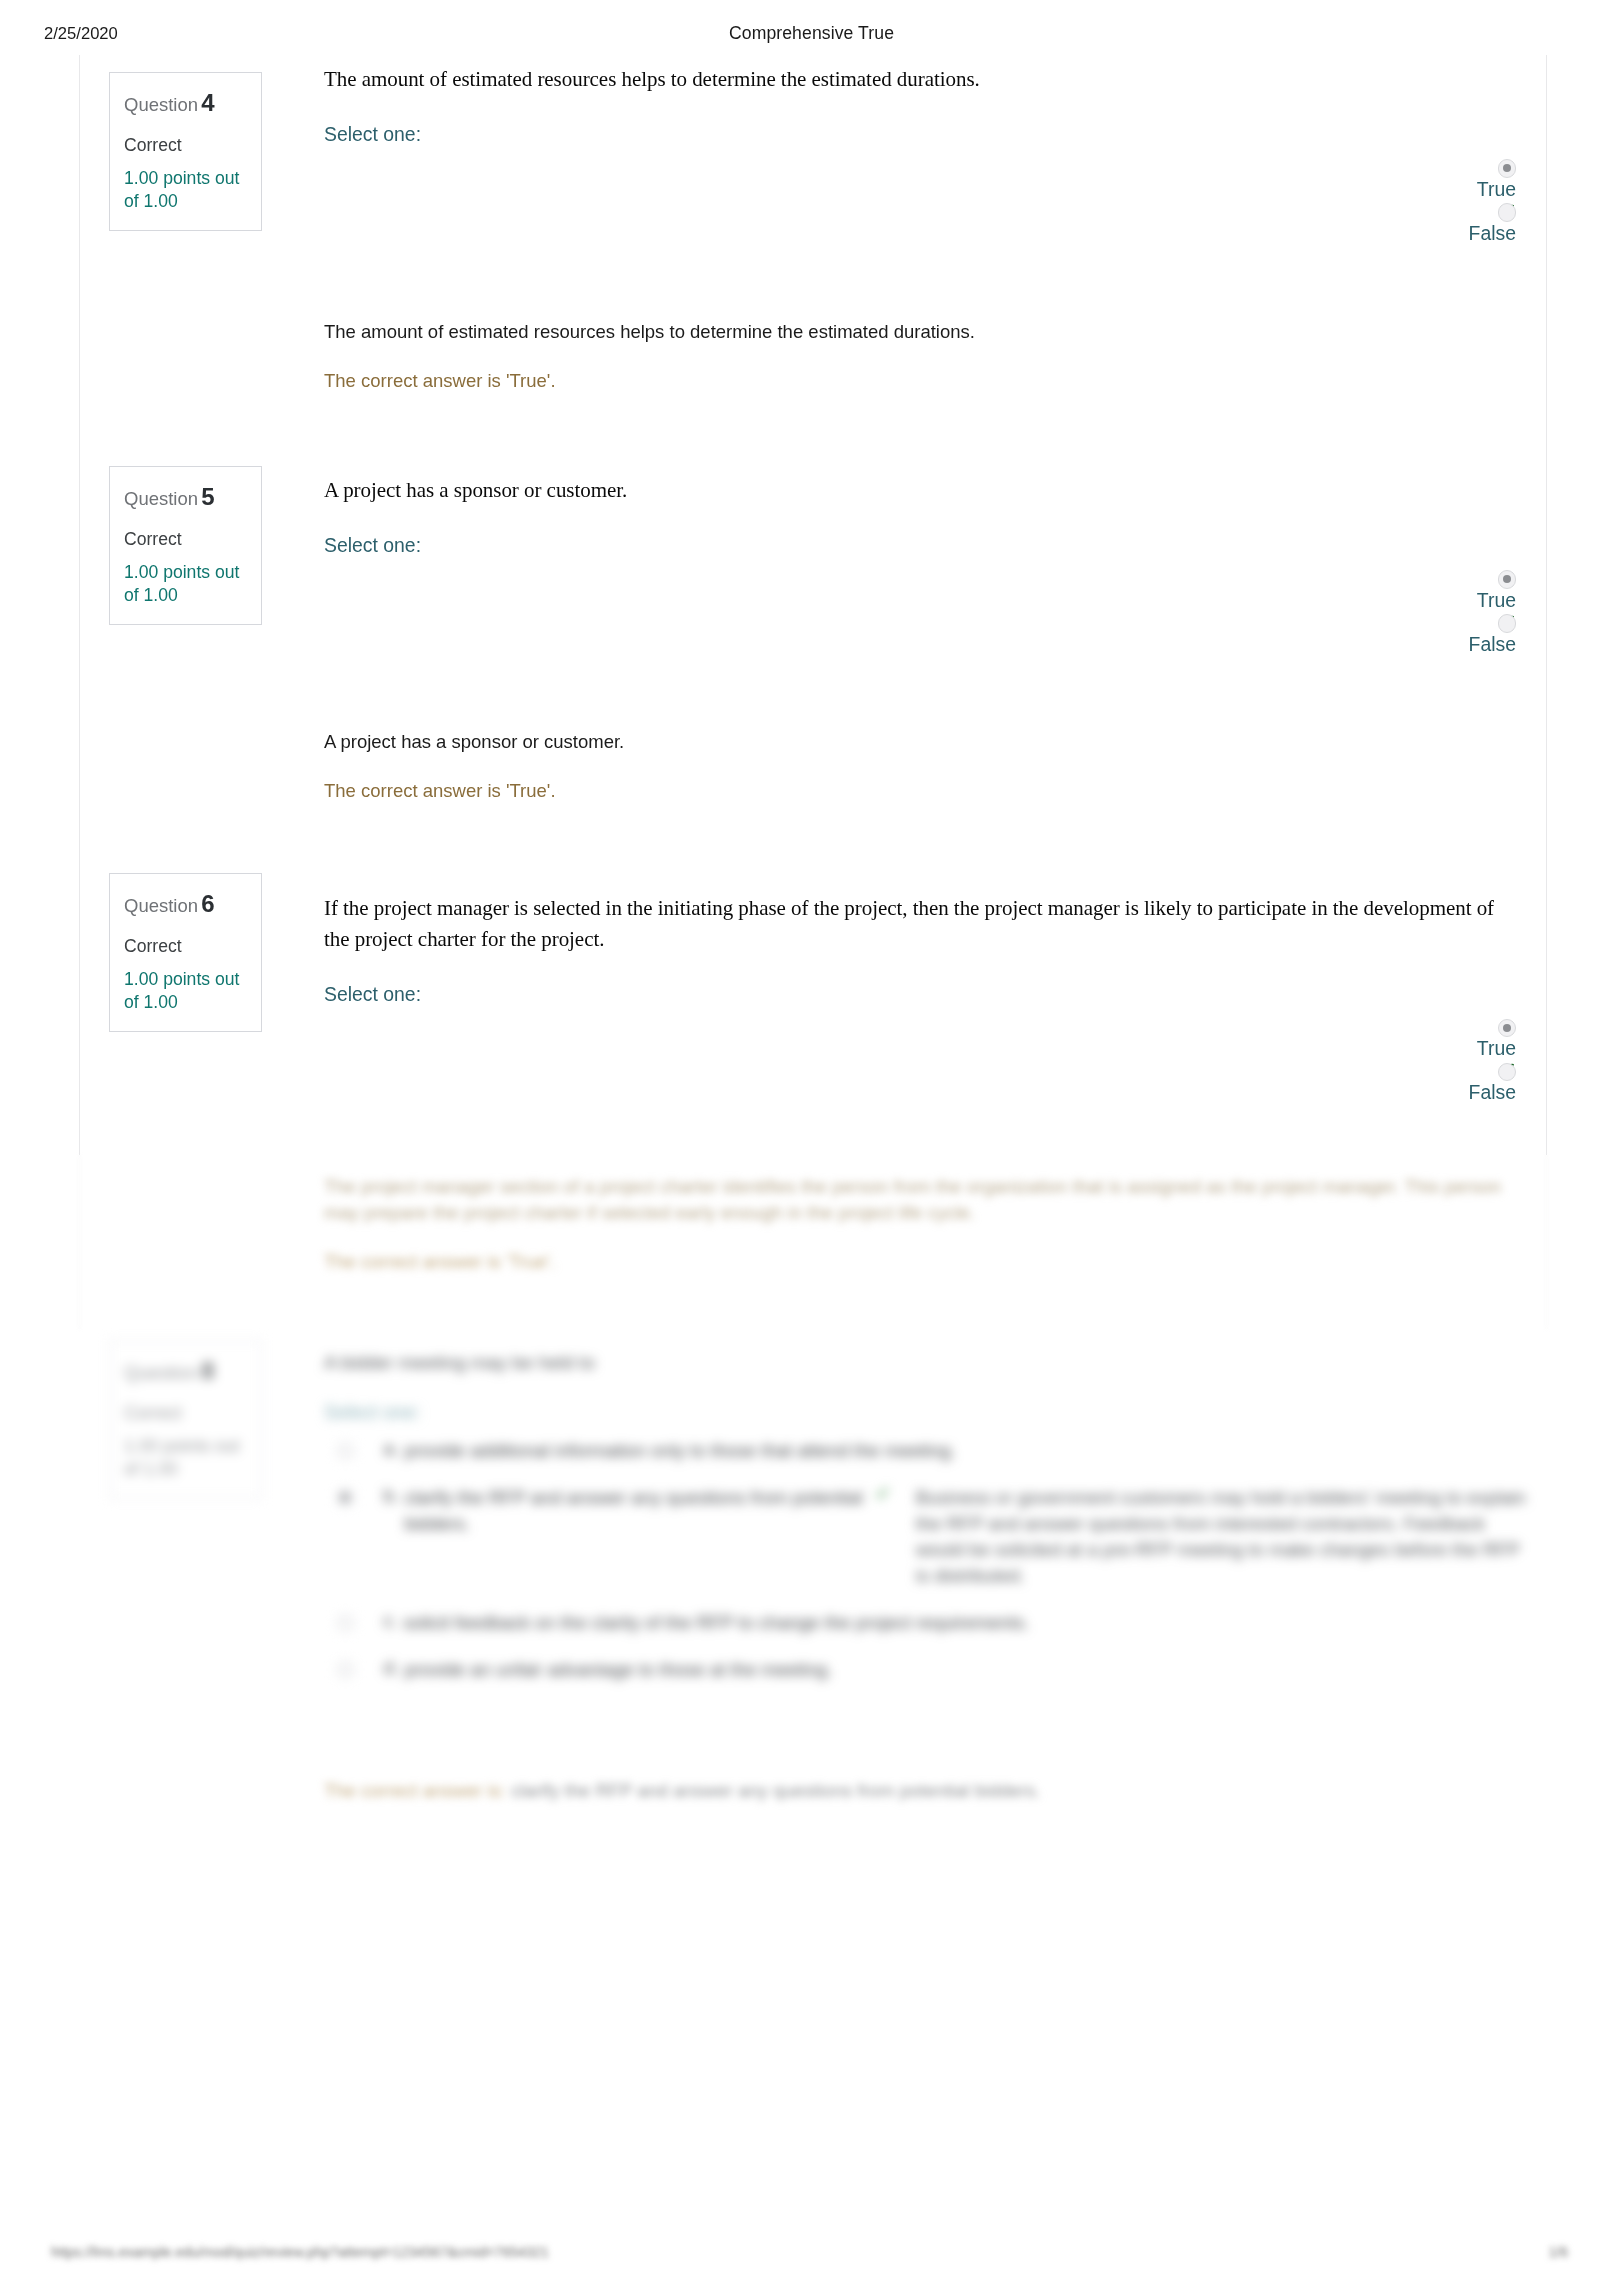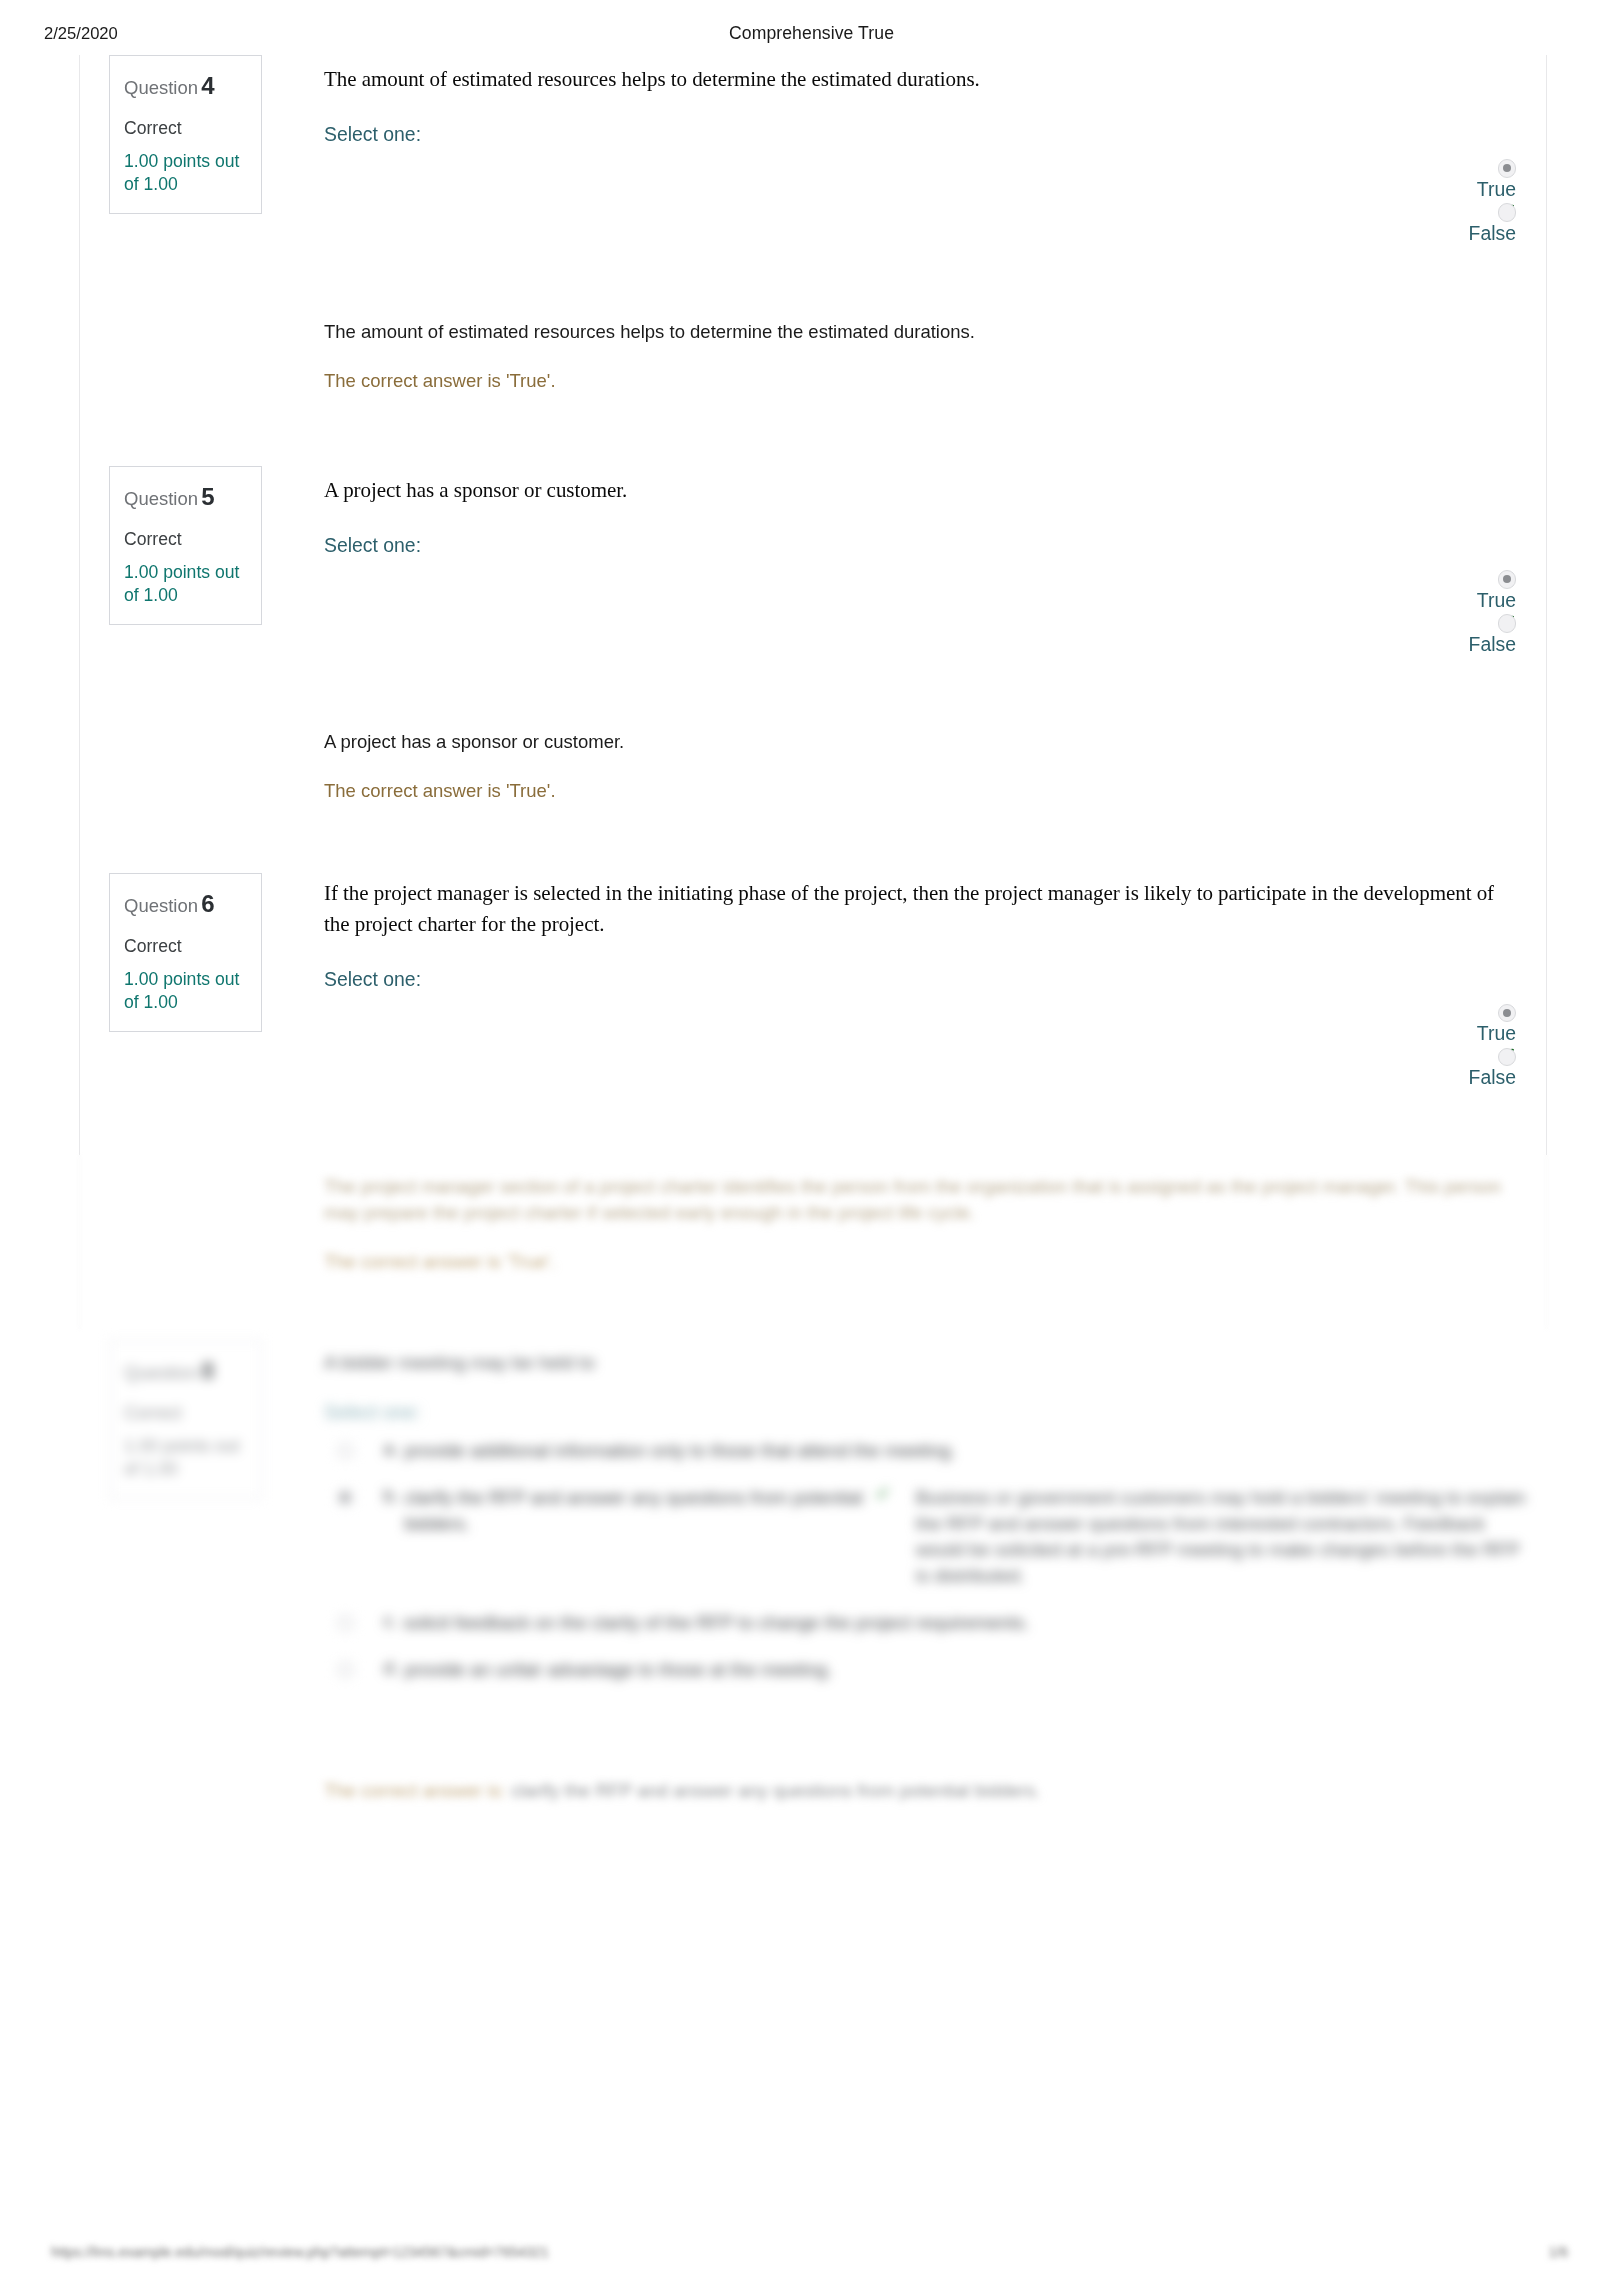--- a/index.html
+++ b/index.html
@@ -251,21 +251,21 @@
 
 <div class="print-header">
   <div class="print-date">2/25/2020</div>
   <div class="print-title">Comprehensive True</div>
 </div>
 
 <div class="page-frame"></div>
 <div class="page-frame-blur"></div>
 
 <div class="qrow" style="top:55px;">
-  <div class="qinfo" style="top:0;">
+  <div class="qinfo" style="top:17px;">
     <div class="qnum">
       <span>Question</span><b>4</b>
     </div>
     <div class="qstate">Correct</div>
     <div class="qgrade">1.00 points out of 1.00</div>
   </div>
 
   <div class="qbody" style="top:9.2px;">
     <div class="qtext">The amount of estimated resources helps to determine the estimated durations.</div>
     <div class="select-one">Select one:</div>
@@ -325,21 +325,21 @@
 
 <div class="qrow" style="top:873px;">
   <div class="qinfo" style="top:0;">
     <div class="qnum">
       <span>Question</span><b>6</b>
     </div>
     <div class="qstate">Correct</div>
     <div class="qgrade">1.00 points out of 1.00</div>
   </div>
 
-  <div class="qbody" style="top:5px;width:1192px;">
+  <div class="qbody" style="top:20px;width:1192px;">
     <div class="qtext">If the project manager is selected in the initiating phase of the project, then the project manager is likely to participate in the development of the project charter for the project.</div>
     <div class="select-one">Select one:</div>
     <div class="answer-list">
       <div class="answer-opt">
         <span class="radio on"></span>
         <span class="answer-label">True</span>
         <span class="tick">✔</span>
       </div>
       <div class="answer-opt">
         <span class="radio"></span>

